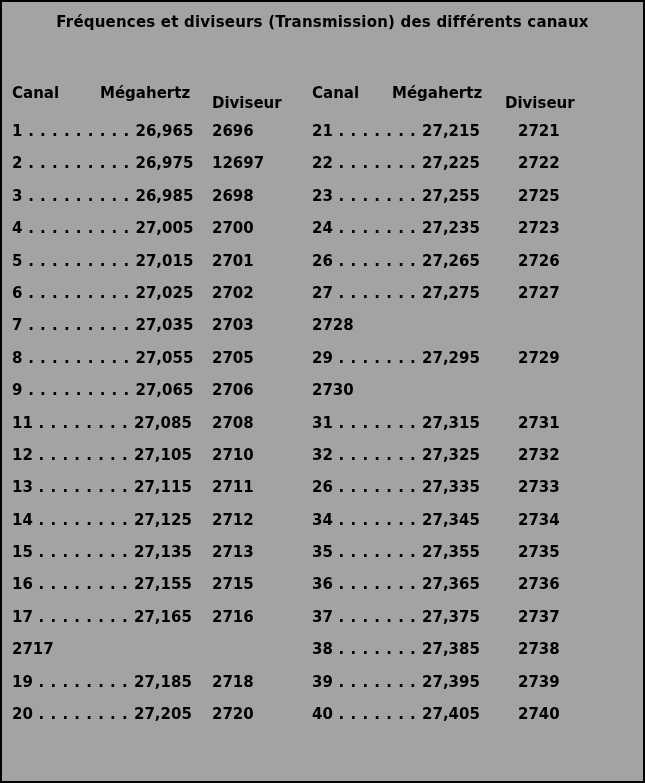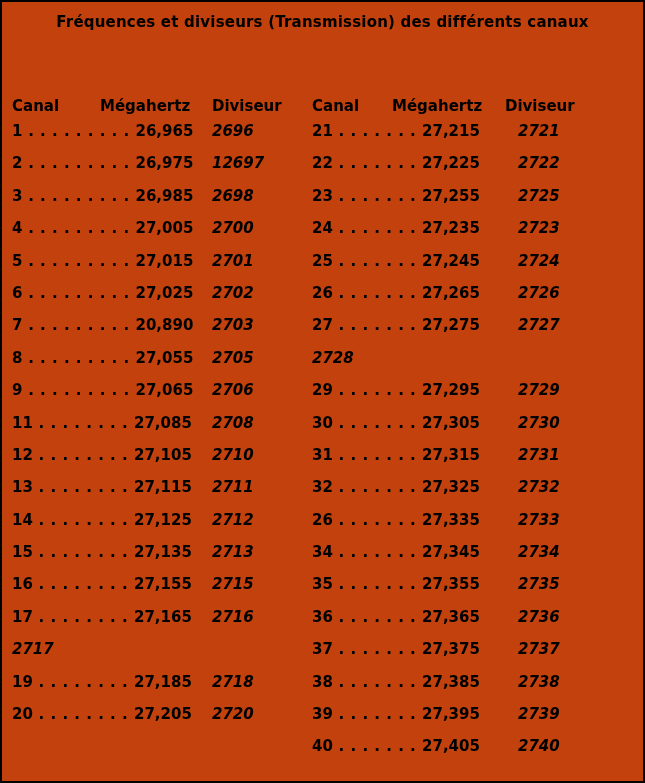--- a/index.html
+++ b/index.html
@@ -2,21 +2,21 @@
 <html><head>
 <meta charset="utf-8">
 <style>
   html, body { margin: 0; padding: 0; background: #ffffff; }
   .page {
     position: relative;
     width: 645px;
     height: 783px;
     box-sizing: border-box;
     border: 2px solid #000000;
-    background: #c2410c;
+    background: #a3a3a3;
     font-family: "DejaVu Sans", sans-serif;
     font-weight: 700;
     color: #000000;
     overflow: hidden;
   }
   .title {
     position: absolute;
     top: 10px;
     left: 0;
     right: 0;
@@ -31,37 +31,36 @@
     left: 10px;
     display: flex;
     font-size: 15px;
   }
   .group { width: 300px; }
   .group-right { width: 325px; }
   .header-row {
     display: flex;
     height: 31px;
     line-height: 18px;
-    align-items: flex-end;
   }
   .hc { display: inline-block; }
   .hc1 { width: 88px; }
   .hc2 { width: 112px; }
   .hc3 { flex: 1; margin-top: 10px; }
   .group-right .hc1 { width: 80px; }
   .group-right .hc2 { width: 113px; }
   .row {
     display: flex;
     height: 32.4px;
     line-height: 32.4px;
     white-space: pre;
   }
   .freq-cell { display: inline-block; width: 200px; }
   .group-right .freq-cell { width: 206px; }
-  .divv { display: inline-block; font-style: italic; }
+  .divv { display: inline-block; }
   .leader { letter-spacing: 0.5px; }
 </style>
 </head>
 <body>
 
 <div class="page">
   <div class="title">Fréquences et diviseurs (Transmission) des différents canaux</div>
 
   <div class="table">
     <div class="group">
@@ -76,21 +75,21 @@
   <div class="row"><span class="freq-cell"><span class="canal">2</span><span class="leader"> . . . . . . . . . </span><span class="mhz">26,975</span></span><span class="divv">12697</span></div>
 
   <div class="row"><span class="freq-cell"><span class="canal">3</span><span class="leader"> . . . . . . . . . </span><span class="mhz">26,985</span></span><span class="divv">2698</span></div>
 
   <div class="row"><span class="freq-cell"><span class="canal">4</span><span class="leader"> . . . . . . . . . </span><span class="mhz">27,005</span></span><span class="divv">2700</span></div>
 
   <div class="row"><span class="freq-cell"><span class="canal">5</span><span class="leader"> . . . . . . . . . </span><span class="mhz">27,015</span></span><span class="divv">2701</span></div>
 
   <div class="row"><span class="freq-cell"><span class="canal">6</span><span class="leader"> . . . . . . . . . </span><span class="mhz">27,025</span></span><span class="divv">2702</span></div>
 
-  <div class="row"><span class="freq-cell"><span class="canal">7</span><span class="leader"> . . . . . . . . . </span><span class="mhz">20,890</span></span><span class="divv">2703</span></div>
+  <div class="row"><span class="freq-cell"><span class="canal">7</span><span class="leader"> . . . . . . . . . </span><span class="mhz">27,035</span></span><span class="divv">2703</span></div>
 
   <div class="row"><span class="freq-cell"><span class="canal">8</span><span class="leader"> . . . . . . . . . </span><span class="mhz">27,055</span></span><span class="divv">2705</span></div>
 
   <div class="row"><span class="freq-cell"><span class="canal">9</span><span class="leader"> . . . . . . . . . </span><span class="mhz">27,065</span></span><span class="divv">2706</span></div>
 
 
   <div class="row"><span class="freq-cell"><span class="canal">11</span><span class="leader"> . . . . . . . . </span><span class="mhz">27,085</span></span><span class="divv">2708</span></div>
 
   <div class="row"><span class="freq-cell"><span class="canal">12</span><span class="leader"> . . . . . . . . </span><span class="mhz">27,105</span></span><span class="divv">2710</span></div>
 
@@ -120,31 +119,30 @@
       </div>
       <div id="rows-right">
   <div class="row"><span class="freq-cell"><span class="canal">21</span><span class="leader"> . . . . . . . </span><span class="mhz">27,215</span></span><span class="divv">2721</span></div>
 
   <div class="row"><span class="freq-cell"><span class="canal">22</span><span class="leader"> . . . . . . . </span><span class="mhz">27,225</span></span><span class="divv">2722</span></div>
 
   <div class="row"><span class="freq-cell"><span class="canal">23</span><span class="leader"> . . . . . . . </span><span class="mhz">27,255</span></span><span class="divv">2725</span></div>
 
   <div class="row"><span class="freq-cell"><span class="canal">24</span><span class="leader"> . . . . . . . </span><span class="mhz">27,235</span></span><span class="divv">2723</span></div>
 
-  <div class="row"><span class="freq-cell"><span class="canal">25</span><span class="leader"> . . . . . . . </span><span class="mhz">27,245</span></span><span class="divv">2724</span></div>
 
   <div class="row"><span class="freq-cell"><span class="canal">26</span><span class="leader"> . . . . . . . </span><span class="mhz">27,265</span></span><span class="divv">2726</span></div>
 
   <div class="row"><span class="freq-cell"><span class="canal">27</span><span class="leader"> . . . . . . . </span><span class="mhz">27,275</span></span><span class="divv">2727</span></div>
 
   <div class="row"><span class="divv">2728</span></div>
 
   <div class="row"><span class="freq-cell"><span class="canal">29</span><span class="leader"> . . . . . . . </span><span class="mhz">27,295</span></span><span class="divv">2729</span></div>
 
-  <div class="row"><span class="freq-cell"><span class="canal">30</span><span class="leader"> . . . . . . . </span><span class="mhz">27,305</span></span><span class="divv">2730</span></div>
+  <div class="row"><span class="divv">2730</span></div>
 
   <div class="row"><span class="freq-cell"><span class="canal">31</span><span class="leader"> . . . . . . . </span><span class="mhz">27,315</span></span><span class="divv">2731</span></div>
 
   <div class="row"><span class="freq-cell"><span class="canal">32</span><span class="leader"> . . . . . . . </span><span class="mhz">27,325</span></span><span class="divv">2732</span></div>
 
   <div class="row"><span class="freq-cell"><span class="canal">26</span><span class="leader"> . . . . . . . </span><span class="mhz">27,335</span></span><span class="divv">2733</span></div>
 
   <div class="row"><span class="freq-cell"><span class="canal">34</span><span class="leader"> . . . . . . . </span><span class="mhz">27,345</span></span><span class="divv">2734</span></div>
 
   <div class="row"><span class="freq-cell"><span class="canal">35</span><span class="leader"> . . . . . . . </span><span class="mhz">27,355</span></span><span class="divv">2735</span></div>

